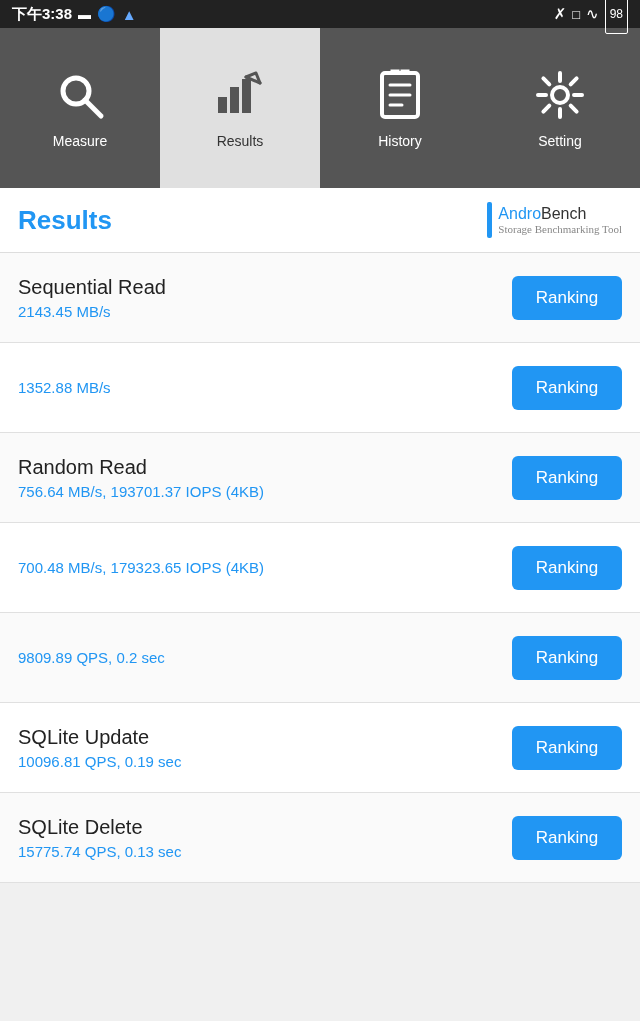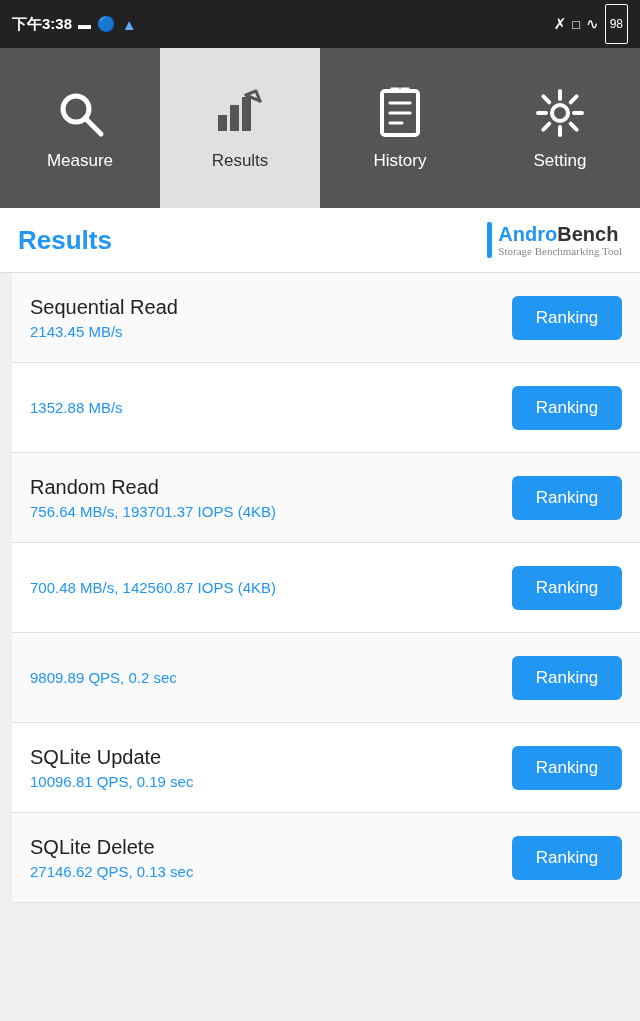--- a/index.html
+++ b/index.html
@@ -8,21 +8,21 @@
       min-height: 1021px;
       font-family: 'Arial', sans-serif;
       background: #f0f0f0;
       overflow-x: hidden;
     }
 
     
     #status-bar {
       background: #222;
       color: #fff;
-      height: 48px;
+      height: 28px;
       display: flex;
       align-items: center;
       justify-content: space-between;
       padding: 0 12px;
       font-size: 15px;
     }
     #status-bar .left { font-weight: bold; display: flex; align-items: center; gap: 6px; }
     #status-bar .right { display: flex; align-items: center; gap: 6px; }
 
     
@@ -33,21 +33,21 @@
     }
     .tab {
       flex: 1;
       display: flex;
       flex-direction: column;
       align-items: center;
       justify-content: center;
       gap: 10px;
       cursor: pointer;
       color: #fff;
-      font-size: 17px;
+      font-size: 14px;
       font-weight: 500;
       border: none;
       background: transparent;
     }
     .tab.active {
       background: #e0e0e0;
       color: #333;
     }
     .tab-icon {
       width: 56px;
@@ -72,21 +72,20 @@
     }
     #results-title {
       font-size: 26px;
       font-weight: bold;
       color: #2196F3;
     }
 
     
     #results-list {
       background: #f5f5f5;
-      margin-left: 12px;
     }
     .result-row {
       background: #fff;
       border-bottom: 1px solid #e0e0e0;
       display: flex;
       align-items: center;
       justify-content: space-between;
       padding: 18px 18px;
       min-height: 90px;
     }
@@ -132,22 +131,22 @@
       height: 36px;
       background: #2196F3;
       border-radius: 2px;
       margin-right: 6px;
     }
     .brand-text-col {
       display: flex;
       flex-direction: column;
     }
     .brand-main {
-      font-size: 20px;
-      font-weight: bold;
+      font-size: 16px;
+      font-weight: normal;
       color: #333;
       line-height: 1.1;
     }
     .brand-main .blue { color: #2196F3; }
     .brand-sub-text {
       font-size: 11px;
       color: #888;
       font-family: Liberation Serif, serif;
     }
   </style>
@@ -251,37 +250,37 @@
     </div>
     <div class="result-row">
       <div class="result-info">
         <span class="result-name">Random Read</span>
         <span class="result-value">756.64 MB/s, 193701.37 IOPS (4KB)</span>
       </div>
       <button class="ranking-btn">Ranking</button>
     </div>
     <div class="result-row">
       <div class="result-info">
-        <span class="result-value">700.48 MB/s, 142560.87 IOPS (4KB)</span>
+        <span class="result-value">700.48 MB/s, 179323.65 IOPS (4KB)</span>
       </div>
       <button class="ranking-btn">Ranking</button>
     </div>
     <div class="result-row">
       <div class="result-info">
         <span class="result-value">9809.89 QPS, 0.2 sec</span>
       </div>
       <button class="ranking-btn">Ranking</button>
     </div>
     <div class="result-row">
       <div class="result-info">
         <span class="result-name">SQLite Update</span>
         <span class="result-value">10096.81 QPS, 0.19 sec</span>
       </div>
       <button class="ranking-btn">Ranking</button>
     </div>
     <div class="result-row">
       <div class="result-info">
         <span class="result-name">SQLite Delete</span>
-        <span class="result-value">27146.62 QPS, 0.13 sec</span>
+        <span class="result-value">15775.74 QPS, 0.13 sec</span>
       </div>
       <button class="ranking-btn">Ranking</button>
     </div>
   </div>
 
 </body></html>

